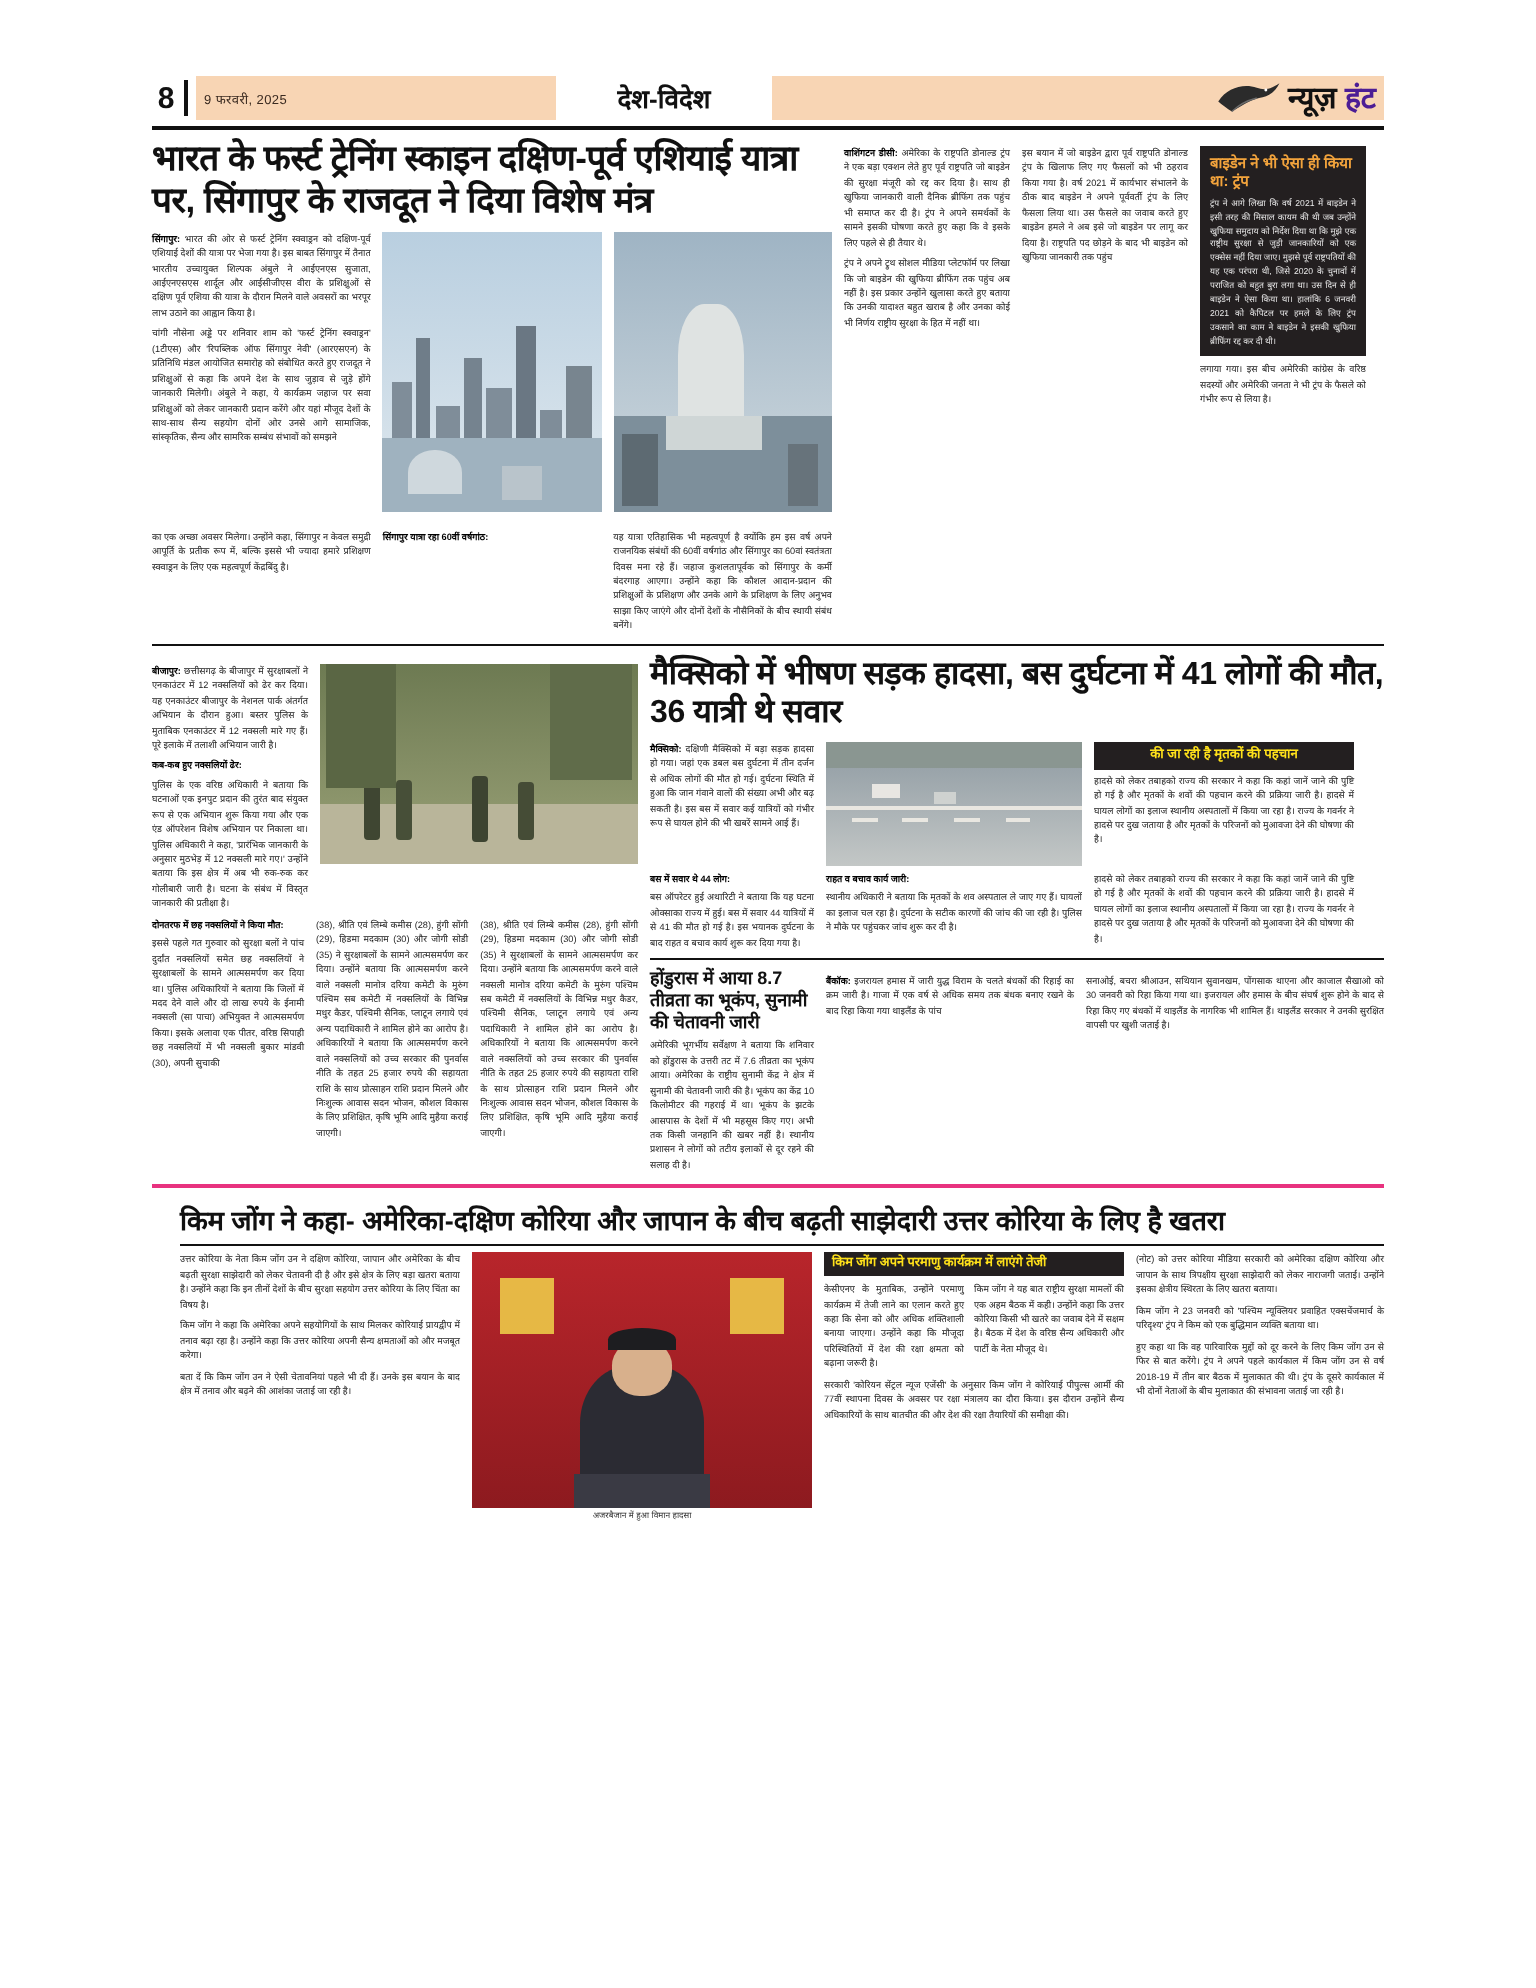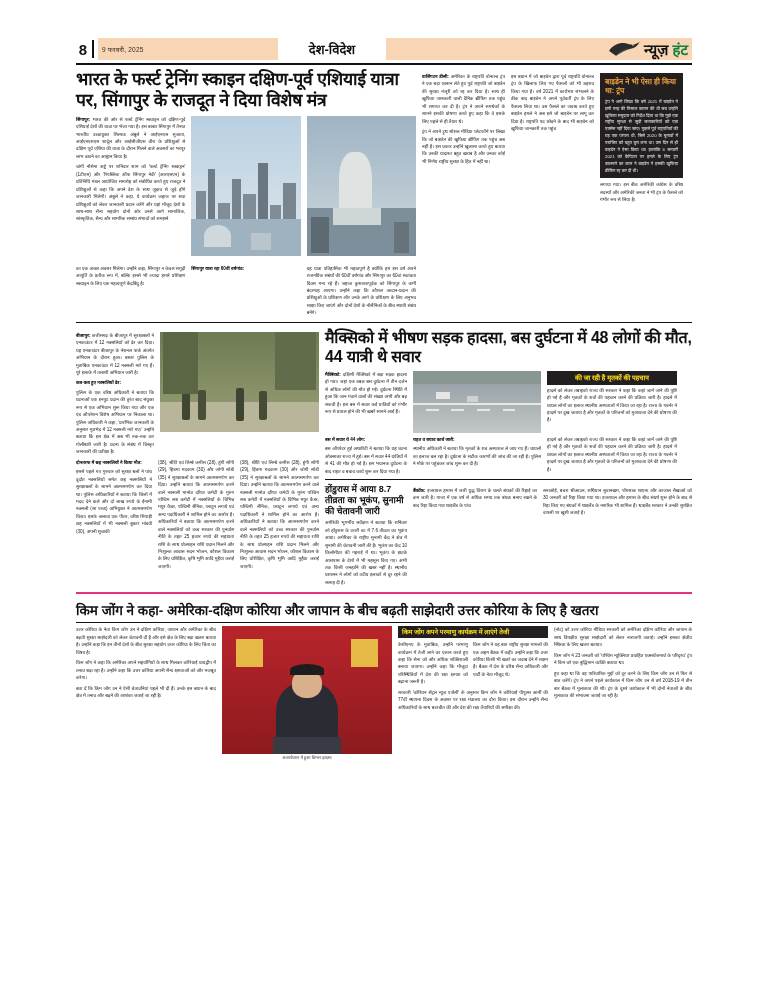--- a/index.html
+++ b/index.html
@@ -11,21 +11,21 @@
   .masthead{display:flex;align-items:stretch;height:22px;}
   .m-page-no{width:14px;display:flex;align-items:center;justify-content:center;font-weight:bold;font-size:15px;color:#111;letter-spacing:0;}
   .m-rule{width:2px;background:#111;margin:2px 4px 2px 2px;}
   .m-date-bar{flex:0 0 176px;background:#f8d5b4;display:flex;align-items:center;padding-left:4px;}
   .m-date{font-size:6.5px;color:#3a2a20;letter-spacing:.2px;}
   .m-center{flex:0 0 108px;display:flex;align-items:center;justify-content:center;font-size:13px;font-weight:bold;color:#111;}
   .m-right-bar{flex:1;background:#f8d5b4;position:relative;display:flex;align-items:center;justify-content:flex-end;padding-right:4px;}
   .m-logo{display:flex;align-items:center;gap:2px;}
   .m-bird{width:34px;height:18px;}
   .m-brand{font-size:15px;font-weight:bold;color:#111;line-height:1;}
-  .m-brand .red{color:#15803d;}
+  .m-brand .red{color:#4c1d95;}
 
   
   .hr-thick{height:2px;background:#111;margin-top:3px;}
   .hr-thin{height:1px;background:#111;}
   .hr-pink{height:2px;background:#e8327f;}
 
   h1.head{font-size:17.5px;line-height:1.22;font-weight:bold;margin:0;letter-spacing:-.2px;}
   h2.head{font-size:15px;line-height:1.22;font-weight:bold;margin:0;letter-spacing:-.2px;}
   h3.head{font-size:11.5px;line-height:1.2;font-weight:bold;margin:0;}
 
@@ -58,21 +58,21 @@
   
   .s2{display:flex;margin-top:5px;}
   .s2-left{width:243px;}
   .s2-right{flex:1;padding-left:6px;}
   .yellowbox{background:#231f20;padding:3px 4px;}
   .yellowbox .yh{color:#ffe11a;font-size:6.6px;font-weight:bold;text-align:center;line-height:1.2;}
   .lightbluehead{background:#d5ecf7;padding:2px 4px;}
   .lightbluehead h3{font-size:8.6px;line-height:1.25;}
 
   
-  .s3{margin-top:6px;}
+  .s3{margin-top:6px;margin-left:14px;}
   .s3 .kim-head{font-size:13.5px;font-weight:bold;line-height:1.2;padding:3px 0 3px 0;}
   .s3-body{display:flex;margin-top:3px;}
   .s3-c1{width:140px;}
   .s3-c2{width:170px;padding-left:6px;}
   .s3-c3{width:150px;padding-left:6px;}
   .s3-c4{flex:1;padding-left:6px;}
   .blackbar{background:#231f20;padding:2px 4px;}
   .blackbar .bh{color:#ffe11a;font-size:6.4px;font-weight:bold;line-height:1.2;}
 </style>
 </head>
@@ -204,21 +204,21 @@
         <div style="width:78px;padding-left:6px;">
           <p class="body-txt" style="margin:0;">(38), श्रीति एवं लिम्बे कमीस (28), हुंगी सोंगी (29), हिडमा मदकाम (30) और जोगी सोडी (35) ने सुरक्षाबलों के सामने आत्मसमर्पण कर दिया। उन्होंने बताया कि आत्मसमर्पण करने वाले नक्सली मानोत्र दरिया कमेटी के मुरुंग पश्चिम सब कमेटी में नक्सलियों के विभिन्न मधुर कैडर, पश्चिमी सैनिक, प्लाटून लगाये एवं अन्य पदाधिकारी ने शामिल होने का आरोप है। अधिकारियों ने बताया कि आत्मसमर्पण करने वाले नक्सलियों को उच्च सरकार की पुनर्वास नीति के तहत 25 हजार रुपये की सहायता राशि के साथ प्रोत्साहन राशि प्रदान मिलने और निःशुल्क आवास सदन भोजन, कौशल विकास के लिए प्रशिक्षित, कृषि भूमि आदि मुहैया कराई जाएगी।</p>
         </div>
         <div style="width:81px;padding-left:6px;">
           <p class="body-txt" style="margin:0;">(38), श्रीति एवं लिम्बे कमीस (28), हुंगी सोंगी (29), हिडमा मदकाम (30) और जोगी सोडी (35) ने सुरक्षाबलों के सामने आत्मसमर्पण कर दिया। उन्होंने बताया कि आत्मसमर्पण करने वाले नक्सली मानोत्र दरिया कमेटी के मुरुंग पश्चिम सब कमेटी में नक्सलियों के विभिन्न मधुर कैडर, पश्चिमी सैनिक, प्लाटून लगाये एवं अन्य पदाधिकारी ने शामिल होने का आरोप है। अधिकारियों ने बताया कि आत्मसमर्पण करने वाले नक्सलियों को उच्च सरकार की पुनर्वास नीति के तहत 25 हजार रुपये की सहायता राशि के साथ प्रोत्साहन राशि प्रदान मिलने और निःशुल्क आवास सदन भोजन, कौशल विकास के लिए प्रशिक्षित, कृषि भूमि आदि मुहैया कराई जाएगी।</p>
         </div>
       </div>
     </div>
 
     <div class="s2-right">
-      <h2 class="head" style="font-size:16px;">मैक्सिको में भीषण सड़क हादसा, बस दुर्घटना में 48 लोगों की मौत, 44 यात्री थे सवार</h2>
+      <h2 class="head" style="font-size:16px;">मैक्सिको में भीषण सड़क हादसा, बस दुर्घटना में 41 लोगों की मौत, 36 यात्री थे सवार</h2>
       <div style="display:flex;margin-top:4px;">
         <div style="width:82px;">
           <p class="body-txt" style="margin:0 0 3px 0;"><b>मैक्सिको:</b> <span>दक्षिणी मैक्सिको में बड़ा सड़क हादसा हो गया। जहां एक डबल बस दुर्घटना में तीन दर्जन से अधिक लोगों की मौत हो गई। दुर्घटना स्थिति में हुआ कि जान गंवाने वालों की संख्या अभी और बढ़ सकती है। इस बस में सवार कई यात्रियों को गंभीर रूप से घायल होने की भी खबरें सामने आई हैं।</span></p>
         </div>
         <div style="width:128px;padding-left:6px;">
           <div class="photo" style="height:62px;">
             <div class="road"></div>
             <div class="lane" style="left:0;right:0;top:52%;height:2px;"></div>
             <div class="lane" style="left:10%;width:10%;top:62%;height:2px;"></div>
             <div class="lane" style="left:30%;width:10%;top:62%;height:2px;"></div>

